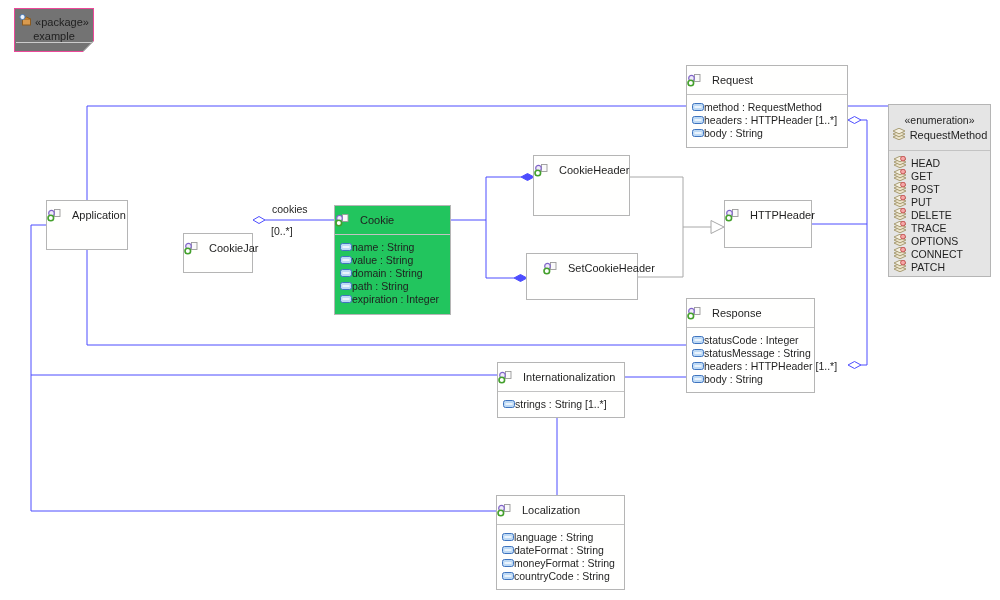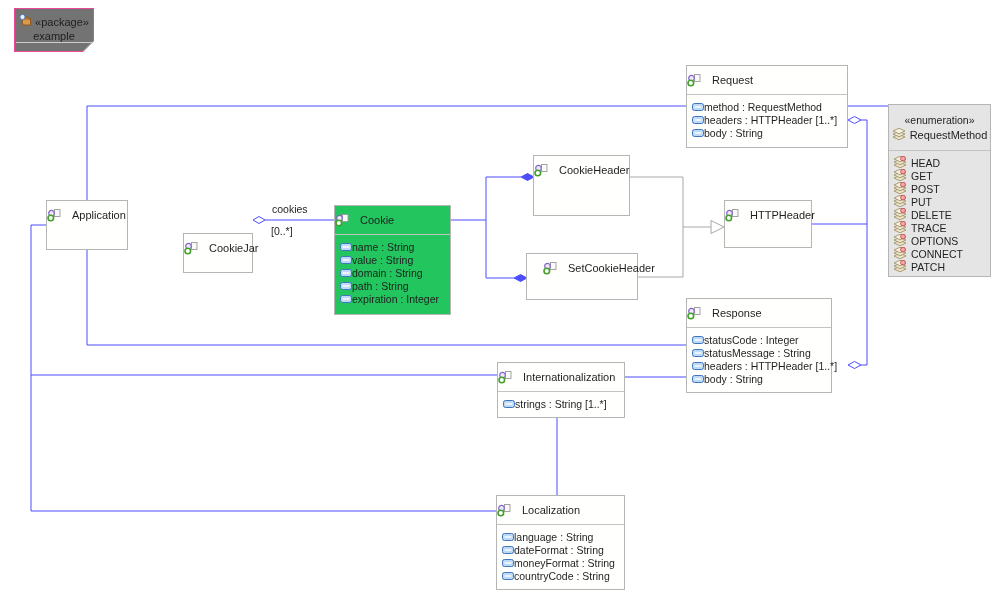--- a/index.html
+++ b/index.html
@@ -246,21 +246,21 @@
         <div class="attr-row">
           <span class="ic"><svg width="12" height="8" viewBox="0 0 12 8">
               <rect x="0.5" y="0.5" width="11" height="7" rx="2" fill="#bcd9f5" stroke="#3f74bf" stroke-width="1"></rect>
               <rect x="2.5" y="3" width="7" height="2" fill="#eaf3fc"></rect>
             </svg></span>
           <span>body : String</span>
         </div>
       </div>
   </div>
 
-  <div class="uml-class" style="left: 686px; top: 298px; width: 146px; height: 95px; border-color: rgb(181, 181, 181); background: rgb(255, 255, 254);">
+  <div class="uml-class" style="left: 686px; top: 298px; width: 129px; height: 95px; border-color: rgb(181, 181, 181); background: rgb(255, 255, 254);">
     <div class="cls-title">
       <span class="ic cls-ic">
           <svg width="14" height="13" viewBox="0 0 14 13">
             <rect x="7.5" y="0.5" width="5.5" height="7" fill="#fafafa" stroke="#9a9a9a" stroke-width="0.9"></rect>
             <circle cx="4.5" cy="4.2" r="2.8" fill="#efeafa" stroke="#8065c8" stroke-width="1.2"></circle>
             <circle cx="3.8" cy="9" r="2.8" fill="#ffffff" stroke="#44a02c" stroke-width="1.6"></circle>
           </svg>
         </span>
       <span>Response</span>
     </div>

